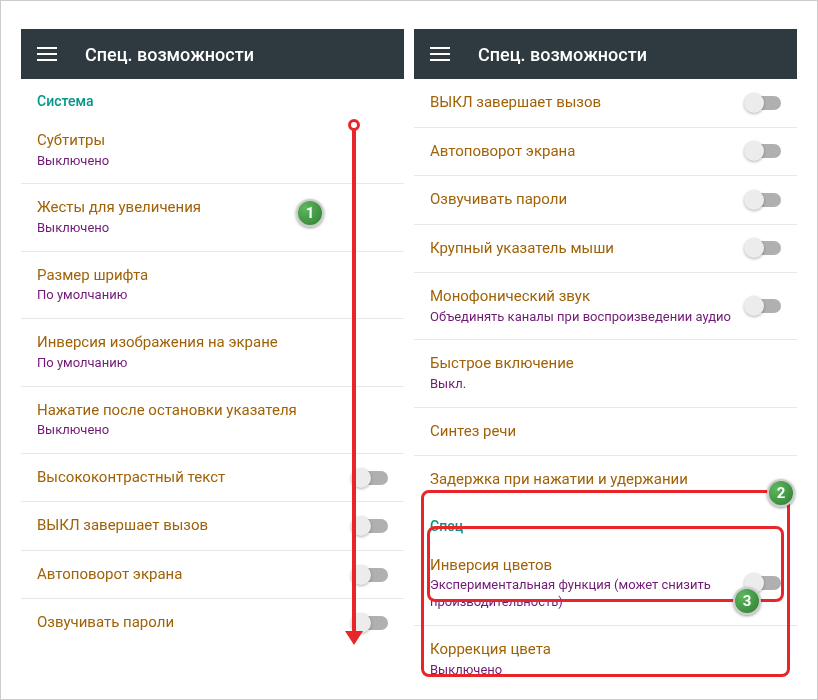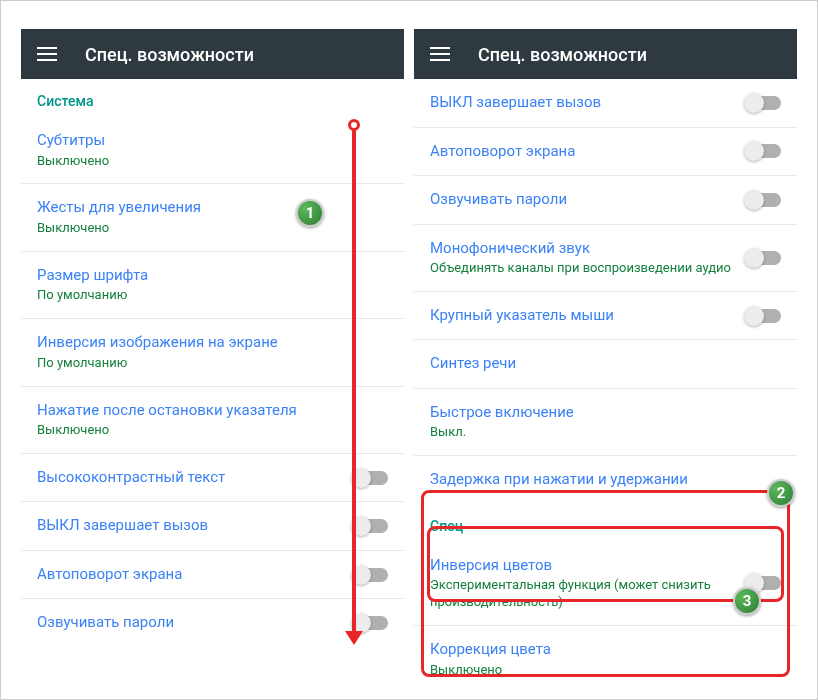--- a/index.html
+++ b/index.html
@@ -9,22 +9,22 @@
   .phone.left { left: 20px; }
   .phone.right { left: 413px; }
   .appbar { height: 50px; background: #2e3a40; display: flex; align-items: center; padding: 0 16px; color: #fff; flex-shrink: 0; }
   .menu-icon svg { display: block; }
   .appbar-title { font-size: 18px; font-weight: 500; margin-left: 28px; }
   .content { flex: 1; overflow: hidden; }
   .section-header { color: #009688; font-size: 14px; font-weight: 500; padding: 14px 16px 8px; }
   .item { border-bottom: 1px solid #e8e8e8; padding: 14px 16px; display: flex; align-items: center; position: relative; }
   .item:last-child { border-bottom: none; }
   .item-text { flex: 1; }
-  .item-title { font-size: 15px; color: #3b82f6; line-height: 1.3; }
-  .item-sub { font-size: 13px; color: #15803d; margin-top: 2px; line-height: 1.3; }
+  .item-title { font-size: 15px; color: #a16207; line-height: 1.3; }
+  .item-sub { font-size: 13px; color: #701a75; margin-top: 2px; line-height: 1.3; }
   .toggle { width: 34px; height: 14px; background: #b0b0b0; border-radius: 7px; position: relative; flex-shrink: 0; margin-left: 8px; }
   .toggle::after { content: ""; position: absolute; width: 20px; height: 20px; background: #ececec; border-radius: 50%; top: -3px; left: -3px; box-shadow: 0 1px 3px rgba(0,0,0,0.3); }
   .highlight-zone { position: absolute; border: 3px solid #e8262a; border-radius: 8px; box-sizing: border-box; pointer-events: none; }
   .badge { position: absolute; width: 28px; height: 28px; border-radius: 50%; background: radial-gradient(circle at 30% 30%, #5cb85c, #2e7d32); color: #fff; font-weight: bold; font-size: 15px; display: flex; align-items: center; justify-content: center; border: 2px solid #ccc; box-shadow: 0 1px 3px rgba(0,0,0,0.4); z-index: 20; }
   .arrow-line { position: absolute; width: 4px; background: #e8262a; z-index: 10; }
   .arrow-head { position: absolute; width: 0; height: 0; border-left: 9px solid transparent; border-right: 9px solid transparent; border-top: 14px solid #e8262a; z-index: 10; }
   .arrow-tail { position: absolute; width: 12px; height: 12px; border: 3px solid #e8262a; border-radius: 50%; background: #fff; z-index: 10; }
 </style>
 </head>
 <body>
@@ -128,40 +128,40 @@
             <div class="toggle"></div>
           </div>
           <div class="item">
             <div class="item-text">
               <div class="item-title">Озвучивать пароли</div>
             </div>
             <div class="toggle"></div>
           </div>
           <div class="item">
             <div class="item-text">
+              <div class="item-title">Крупный указатель мыши</div>
+            </div>
+            <div class="toggle"></div>
+          </div>
+          <div class="item">
+            <div class="item-text">
               <div class="item-title">Монофонический звук</div>
               <div class="item-sub">Объединять каналы при воспроизведении аудио</div>
             </div>
             <div class="toggle"></div>
           </div>
           <div class="item">
             <div class="item-text">
-              <div class="item-title">Крупный указатель мыши</div>
+              <div class="item-title">Быстрое включение</div>
+              <div class="item-sub">Выкл.</div>
             </div>
-            <div class="toggle"></div>
           </div>
           <div class="item">
             <div class="item-text">
               <div class="item-title">Синтез речи</div>
-            </div>
-          </div>
-          <div class="item">
-            <div class="item-text">
-              <div class="item-title">Быстрое включение</div>
-              <div class="item-sub">Выкл.</div>
             </div>
           </div>
           <div class="item">
             <div class="item-text">
               <div class="item-title">Задержка при нажатии и удержании</div>
             </div>
           </div>
         </div>
     <div class="section-header">Спец</div>
     <div id="right-bottom">

